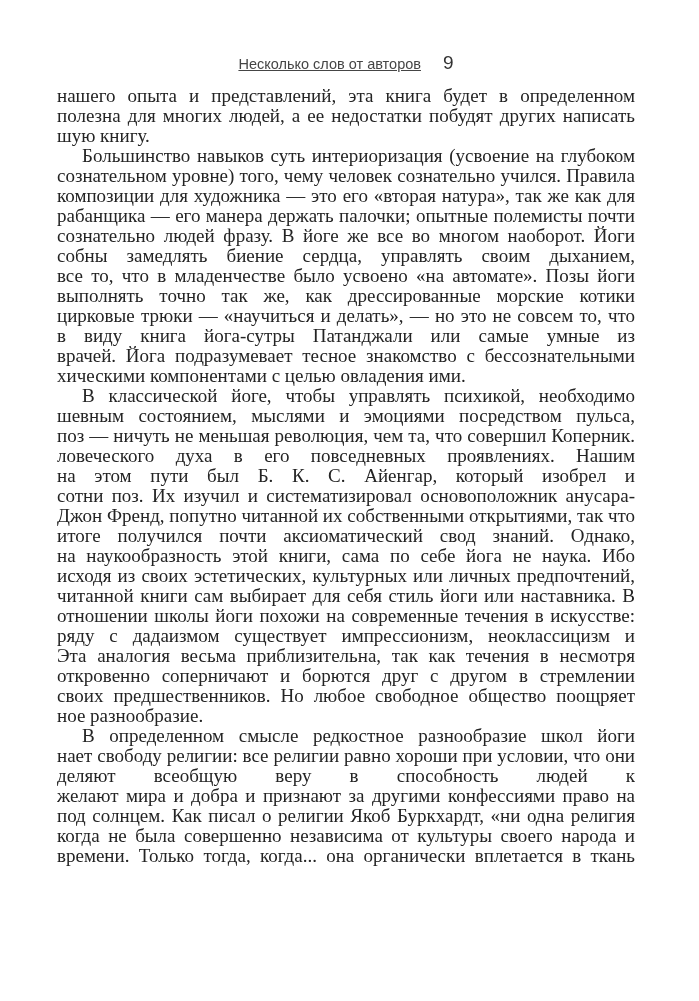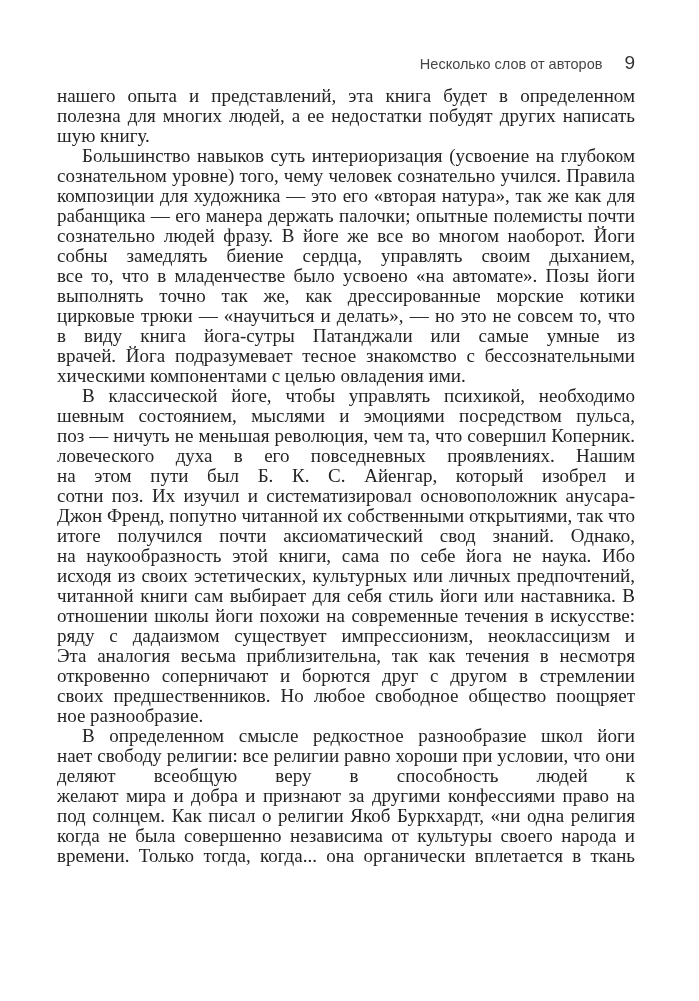--- a/index.html
+++ b/index.html
@@ -12,26 +12,27 @@
     width: 699px;
     height: 1001px;
     background: var(--bg, #ffffff);
     overflow: hidden;
   }
   .running-head {
     position: absolute;
     top: 53px;
     left: 57px;
     width: 578px;
-    text-align: right;
+    text-align: center;
     font-family: "Liberation Sans", sans-serif;
     font-size: 14.5px;
     line-height: 20px;
     color: var(--header-color, #454545);
     white-space: nowrap;
+    text-decoration: underline;
   }
   .rh-title {
     vertical-align: baseline;
   }
   .rh-num {
     display: inline-block;
     margin-left: 22px;
     font-size: 19px;
     color: var(--header-num-color, #333333);
     vertical-align: baseline;

